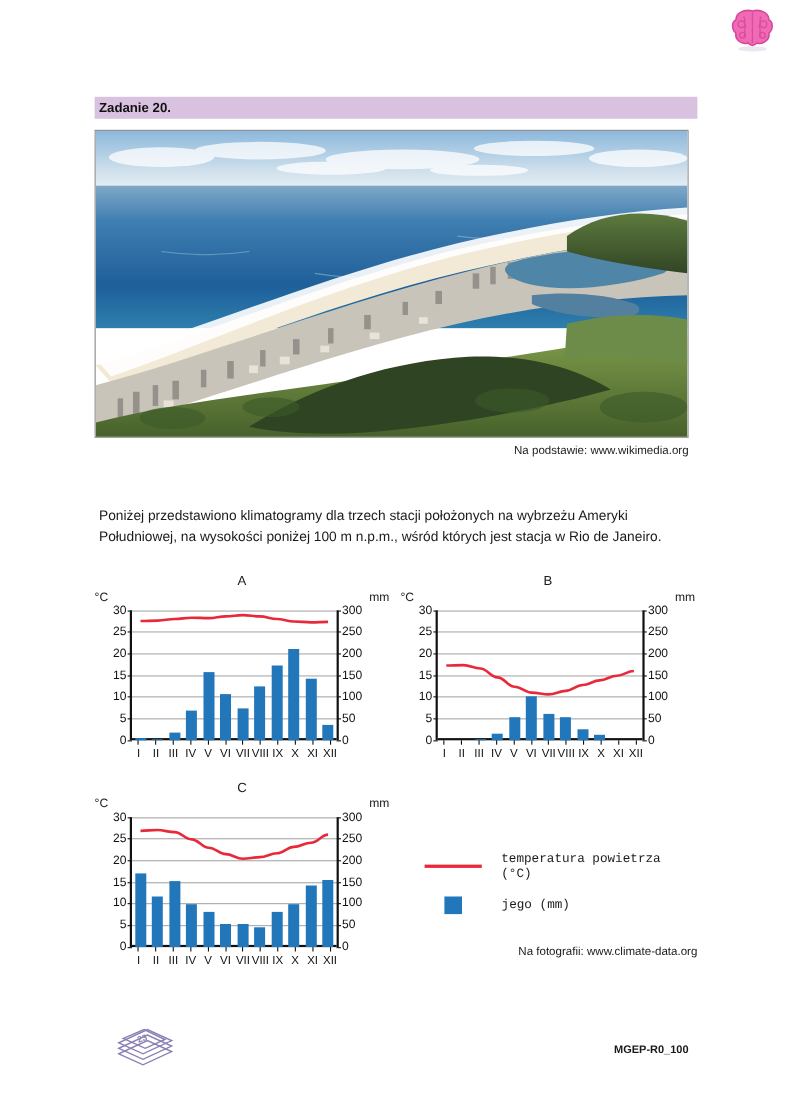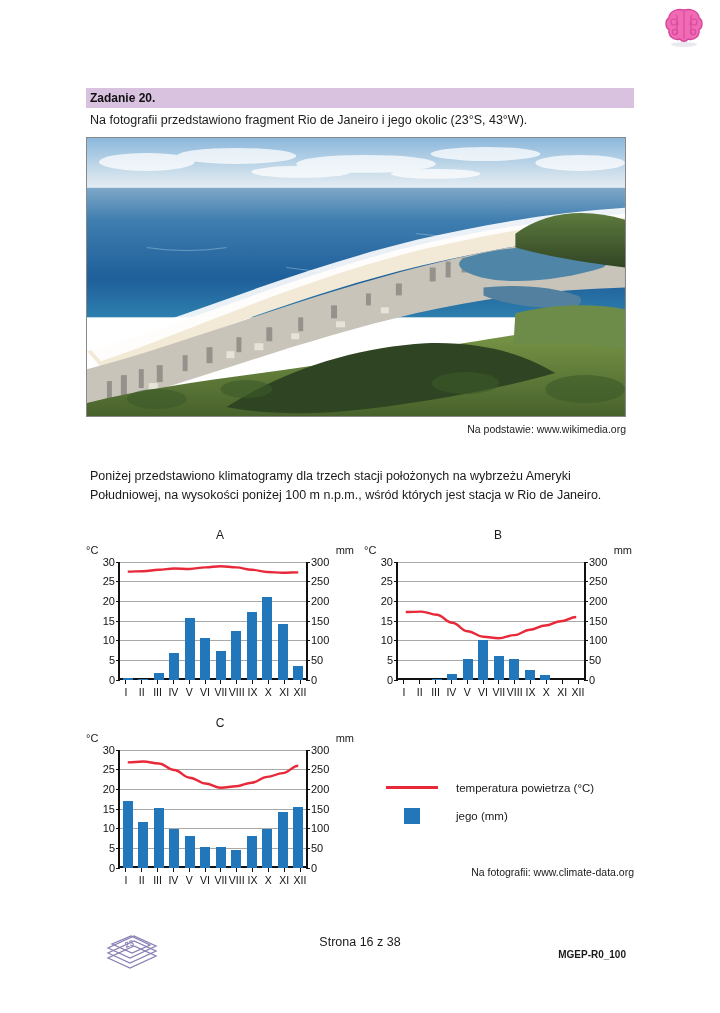--- a/index.html
+++ b/index.html
@@ -35,21 +35,21 @@
     background: #d9c2e0; padding: 3px 5px 3px 4px;
     font-size: 12px; font-weight: bold; color:#111;
   }
   .task-desc { font-size: 12.5px; margin-top: 5px; padding-left:4px; }
 
   
   .photo-wrap { margin-top: 10px; width: 540px; height: 280px; border: 1px solid #888; position: relative; overflow: hidden; }
   .photo { position:absolute; inset:0; }
   .source { font-size: 10.5px; text-align: right; margin-top: 6px; color:#222; width:540px;}
 
-  .intro { font-size: 12.5px; margin-top: 32px; line-height: 1.55; padding-left:4px;}
+  .intro { font-size: 12.5px; margin-top: 44px; line-height: 1.55; padding-left:4px;}
 
   
   .charts-row { position: relative; margin-top: 22px; height: 180px; }
   .chart { position: absolute; width: 268px; }
   .chart.b { left: 278px; }
   .chart-title { text-align:center; font-size:12px; margin-bottom:2px; height:14px;}
   .chart-area { position: relative; width: 268px; height: 160px; }
   .unit-l { position:absolute; left:0px; top:0px; font-size:11px; }
   .unit-r { position:absolute; right:0px; top:0px; font-size:11px; }
   .plot {
@@ -70,21 +70,21 @@
   .tempsvg { position:absolute; inset:0; overflow:visible; }
   .xticks { position:absolute; left:32px; top:136px; width:190px; display:flex; }
   .xtickcell { flex:1; display:flex; justify-content:center; }
   .xtickmark { width:1px; height:4px; background:#111; }
   .xlabels { position:absolute; left:32px; top:142px; width:190px; display:flex; }
   .xlab { flex:1; text-align:center; font-size:10.5px; color:#111; }
 
   .charts-row2 { position: relative; margin-top: 8px; height: 180px; }
 
   
-  .legend { position:absolute; left: 300px; top: 66px; font-size:11.5px; }
+  .legend { position:absolute; left: 300px; top: 66px; font-size:11.5px;font-family:Liberation Mono, monospace; }
   .legend-row { display:flex; align-items:center; margin-bottom:14px; }
   .legend-line { width:52px; height:3px; background:#e8293a; margin-right:18px; }
   .legend-box { width:16px; height:16px; background:#2277bb; margin:0 36px 0 18px; }
   .source2 { position:absolute; right:0; top:150px; font-size:10.5px; }
 
   
   .footer { position:absolute; left:86px; top:925px; width:548px; height:55px; }
   .foot-logo { position:absolute; left:18px; top:3px; width:56px; height:44px; }
   .foot-page { position:absolute; left:0; right:0; top:10px; text-align:center; font-size:12.5px;}
   .foot-code { position:absolute; right:8px; top:24px; font-size:10px; font-weight:bold; }
@@ -104,21 +104,20 @@
       <circle cx="32" cy="16" r="3"></circle>
       <circle cx="13" cy="26" r="2.6"></circle>
       <circle cx="31" cy="26" r="2.6"></circle>
     </g>
   </svg>
 </div>
 
 <div class="sheet">
 
   <div class="task-band">Zadanie 20.</div>
-  <div class="task-desc">Na fotografii przedstawiono fragment Rio de Janeiro i jego okolic (23°S, 43°W).</div>
 
   <div class="photo-wrap">
     <svg class="photo" viewBox="0 0 540 280" preserveAspectRatio="none">
       <defs>
         <linearGradient id="sky" x1="0" y1="0" x2="0" y2="1">
           <stop offset="0%" stop-color="#8cb8dc"></stop>
             <stop offset="70%" stop-color="#cfe0ec"></stop>
             <stop offset="100%" stop-color="#e6eef4"></stop>
         </linearGradient>
         <linearGradient id="sea" x1="0" y1="0" x2="0" y2="1">
@@ -643,15 +642,14 @@
     <g fill="none" stroke="#8a7fb5" stroke-width="1.3">
       <path d="M4 30 L26 40 L52 28 L30 18 Z"></path>
       <path d="M4 25 L26 35 L52 23 L30 13 Z"></path>
       <path d="M4 20 L26 30 L52 18 L30 8 Z"></path>
       <path d="M8 16 L28 25 L46 17 L27 8 Z"></path>
     </g>
     <g fill="#8a7fb5" font-family="Liberation Sans, sans-serif" font-size="8" font-weight="bold">
       <text x="22" y="20" transform="rotate(-20 22 20)">23</text>
     </g>
   </svg>
-  <div class="foot-page">Strona 16 z 38</div>
   <div class="foot-code">MGEP-R0_100</div>
 </div>
 
 </body></html>

